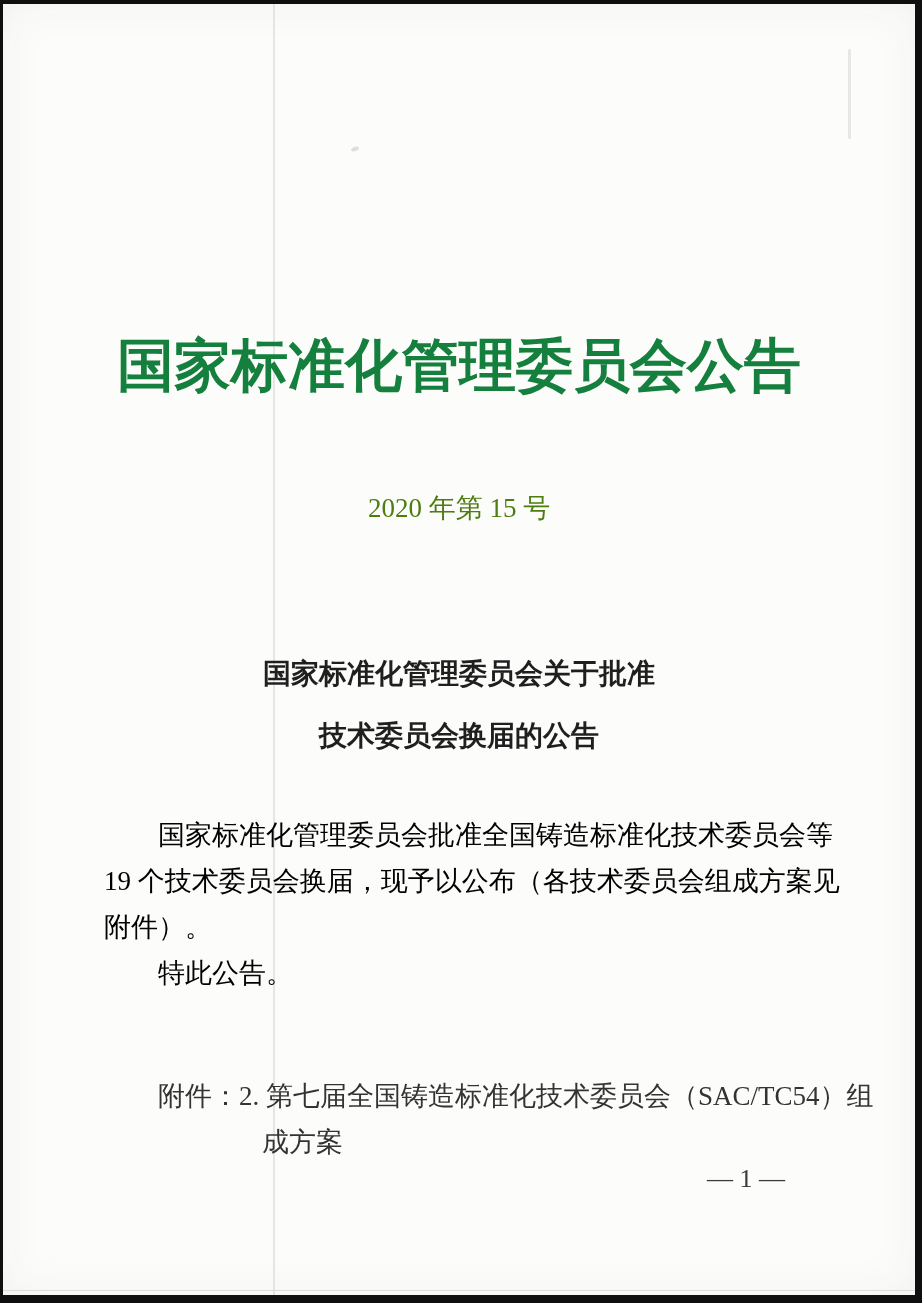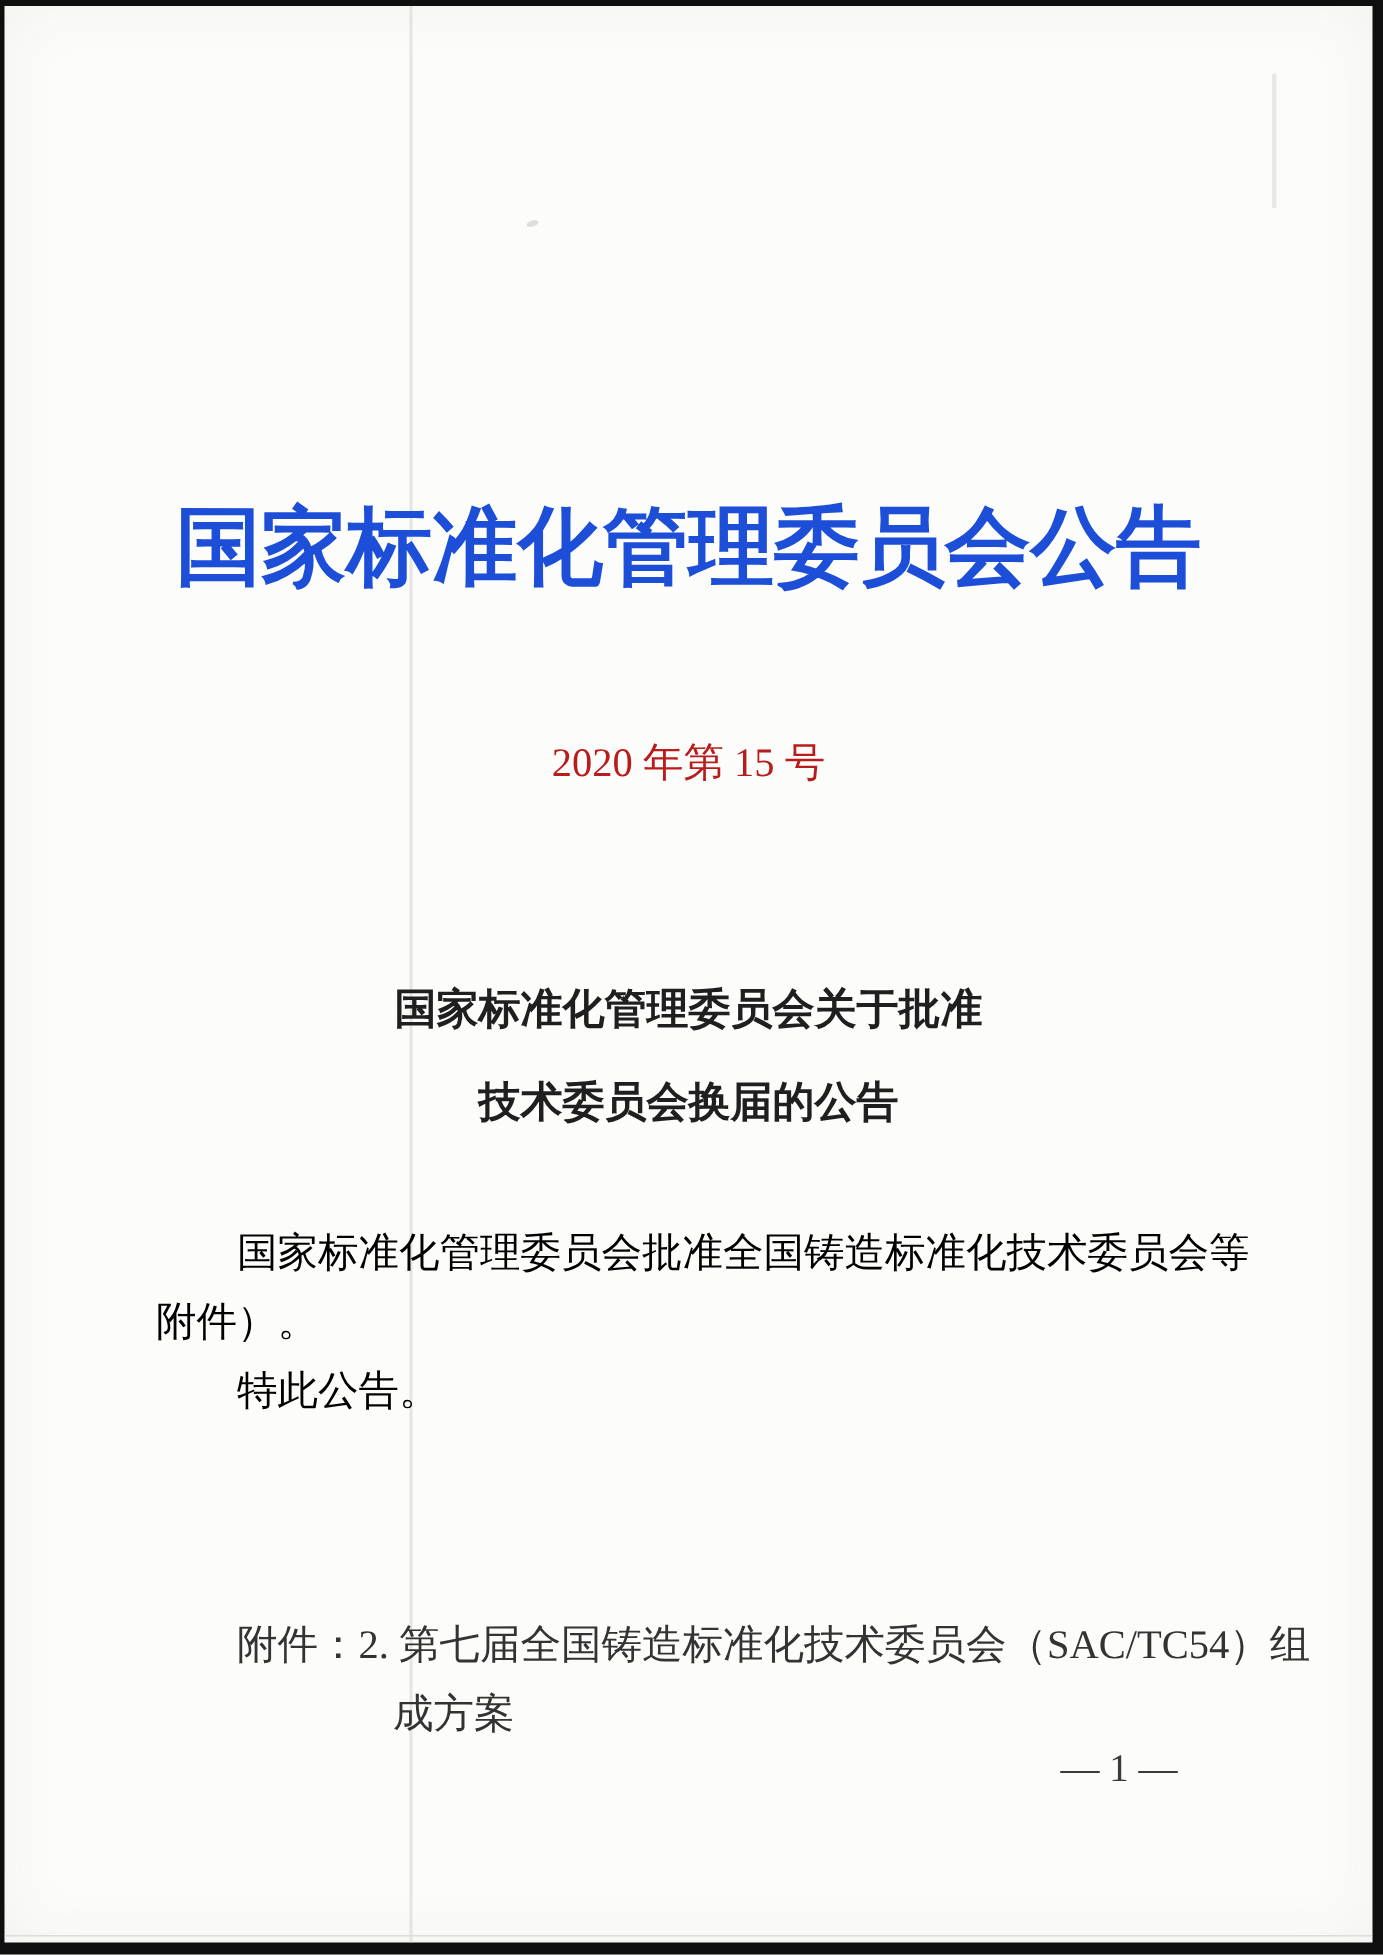--- a/index.html
+++ b/index.html
@@ -65,32 +65,32 @@
   
   .title {
     position: absolute;
     top: 288px;
     left: 0;
     right: 0;
     text-align: center;
     font-size: 57px;
     line-height: 72px;
     font-weight: bold;
-    color: #1d4ed8;
+    color: #15803d;
     white-space: nowrap;
   }
   .issue-number {
     position: absolute;
     top: 486px;
     left: 0;
     right: 0;
     text-align: center;
     font-size: 27px;
     line-height: 36px;
-    color: #b91c1c;
+    color: #4d7c0f;
     white-space: nowrap;
   }
   .heading {
     position: absolute;
     top: 616px;
     left: 0;
     right: 0;
     text-align: center;
     font-size: 28px;
     line-height: 62px;
@@ -145,20 +145,21 @@
 
   <div class="issue-number">2020 年第 15 号</div>
 
   <h2 class="heading">
     <div>国家标准化管理委员会关于批准</div>
     <div>技术委员会换届的公告</div>
   </h2>
 
   <div class="body-block">
     <div class="indent-2em">国家标准化管理委员会批准全国铸造标准化技术委员会等</div>
+    <div>19 个技术委员会换届，现予以公布（各技术委员会组成方案见</div>
     <div>附件）。</div>
     <div class="indent-2em">特此公告。</div>
   </div>
 
   <p class="attachment">
     <span>附件：2. 第七届全国铸造标准化技术委员会（SAC/TC54）组</span><br>
     <span>成方案</span>
   </p>
 
   <div class="page-number">— 1 —</div>

